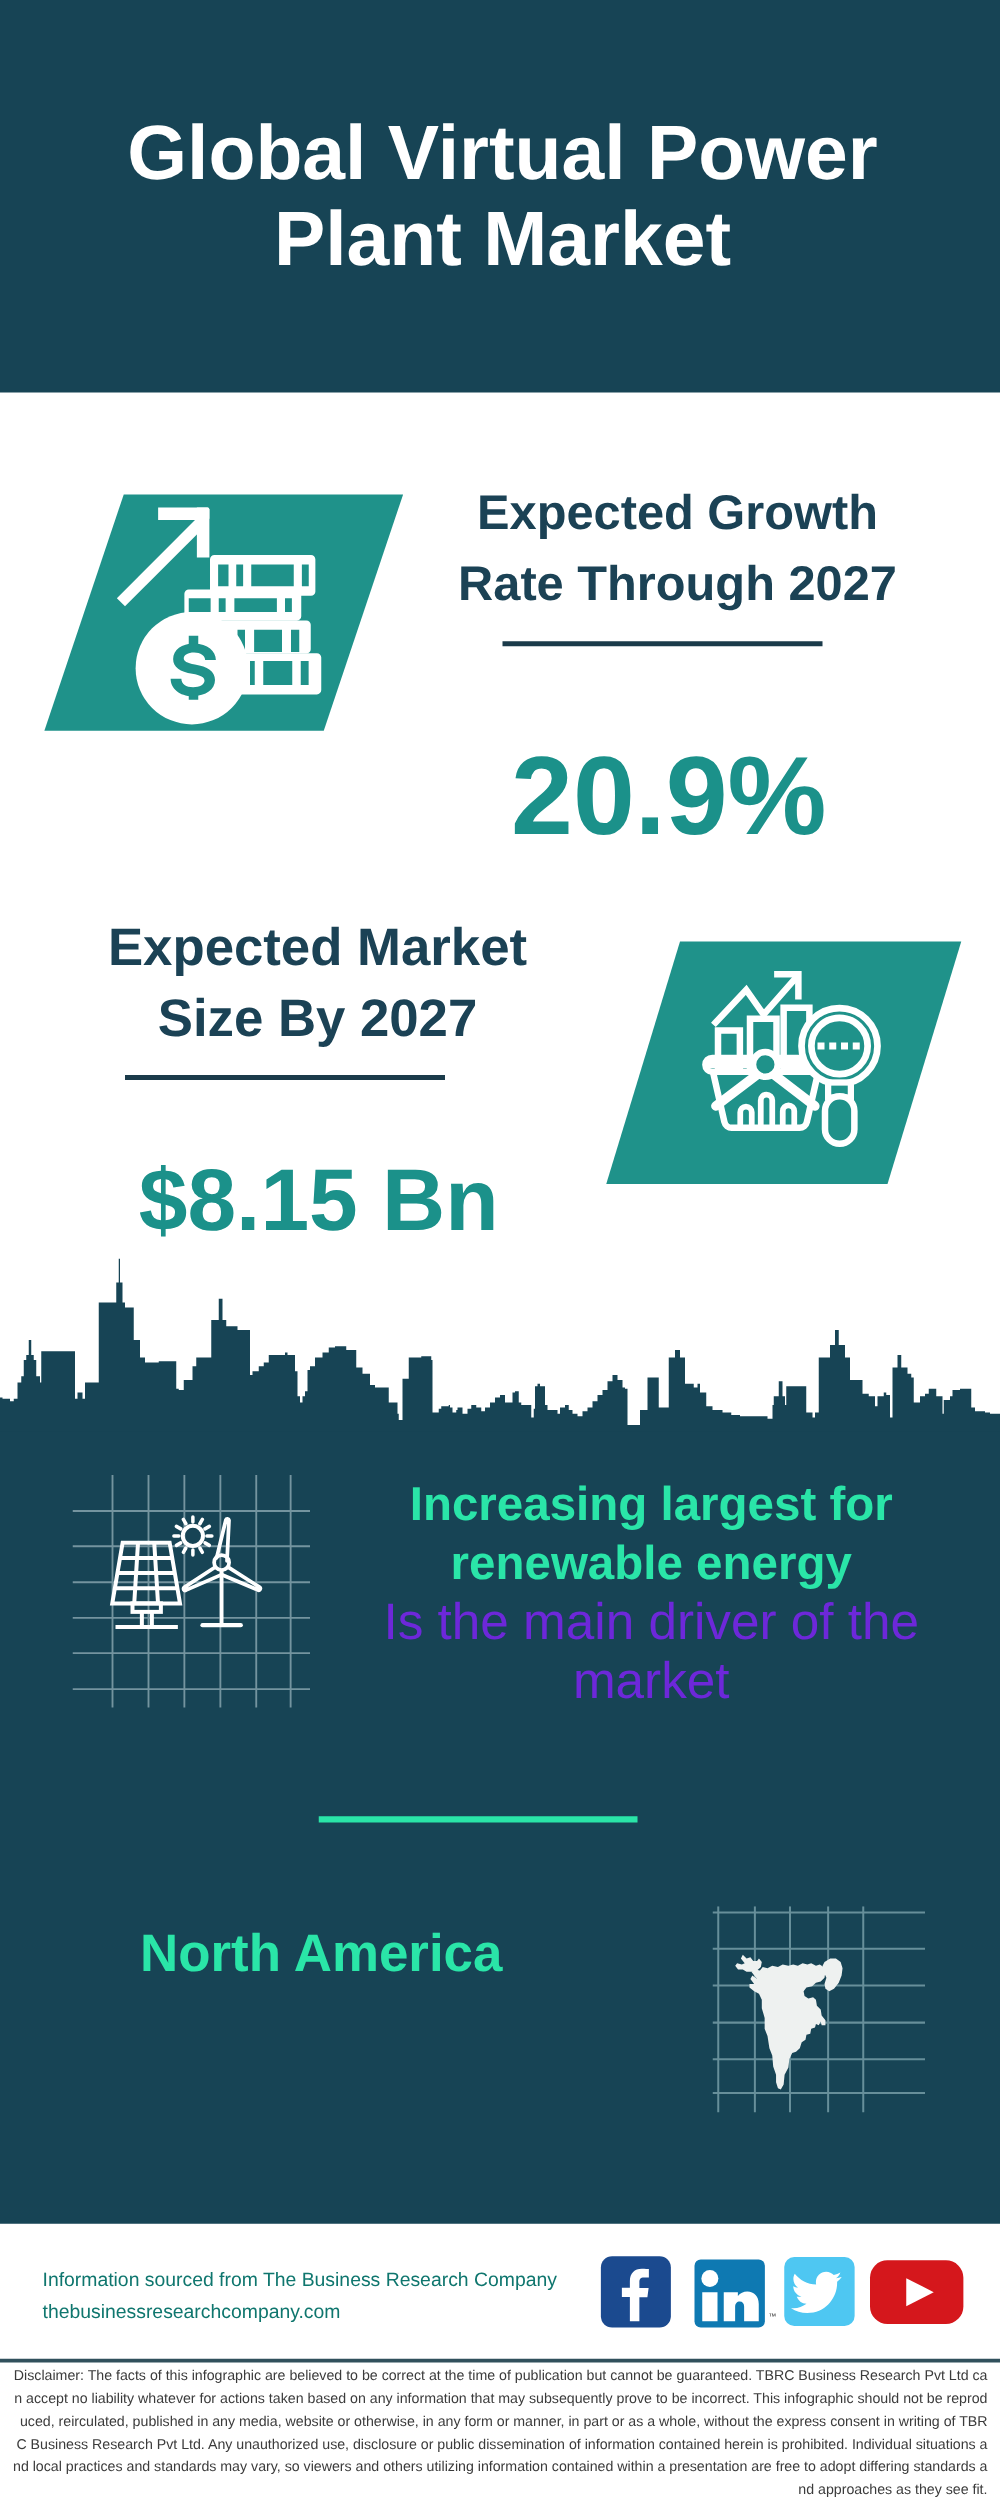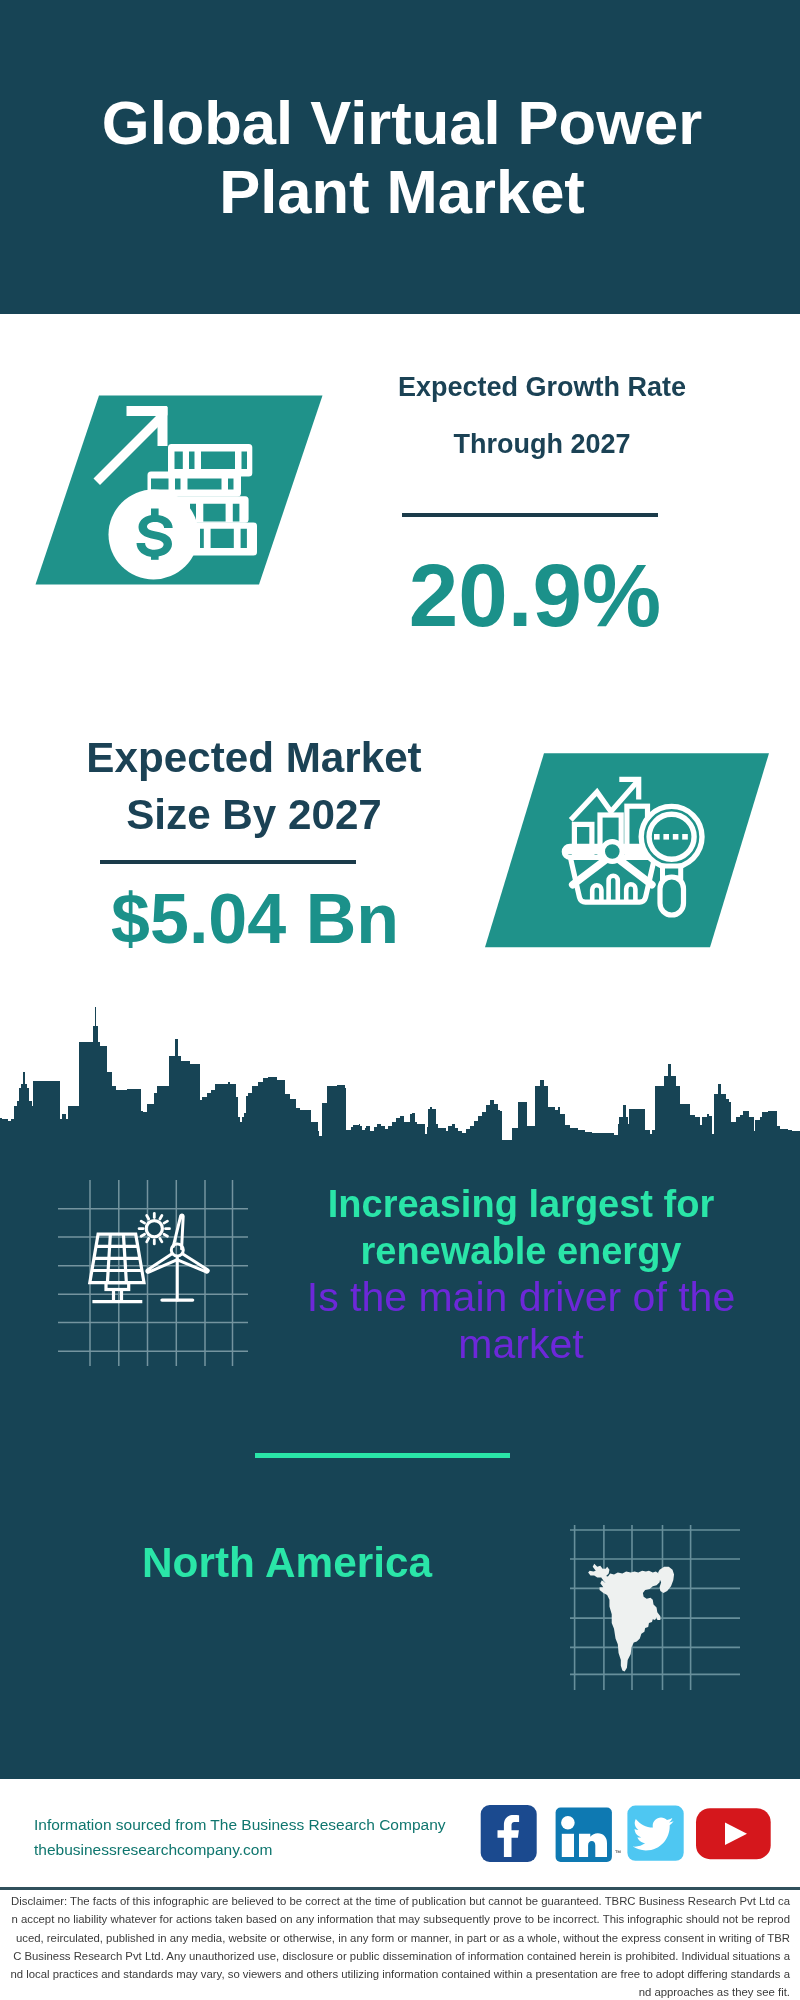--- a/index.html
+++ b/index.html
@@ -9,21 +9,21 @@
   
   .header{position:absolute;left:0;top:0;width:800px;height:314px;background:#174455;}
   .title{position:absolute;left:90px;top:88px;width:624px;text-align:center;color:#fff;
          font-size:61.5px;font-weight:bold;line-height:69px;letter-spacing:0px;}
 
   
   .para{position:absolute;}
 
   .stat-head{position:absolute;text-align:center;color:#1b4255;font-size:42.2px;font-weight:bold;line-height:57px;}
   .rule{position:absolute;height:4px;background:#1b3b4a;}
-  .bignum{position:absolute;text-align:center;color:#1b918a;font-size:90px;font-weight:bold;line-height:1;}
+  .bignum{position:absolute;text-align:center;color:#1b918a;font-size:90px;font-weight:bold;line-height:1;margin-top:41px;}
 
   
   .darkpanel{position:absolute;left:0;width:800px;background:#174455;}
   .skyline{position:absolute;left:0;width:800px;}
 
   .green-h{color:#2ae5a8;font-weight:bold;font-size:38px;}
   .white-t{color:#6d28d9;font-weight:normal;font-size:41px;}
   .src-text{position:absolute;color:#0f766e;font-size:15.5px;line-height:25px;}
   .disclaimer{position:absolute;color:#3b3b3b;font-size:11.35px;line-height:18.25px;text-align:right;word-break:break-all;}
   .sep{position:absolute;background:#9fb3ba;height:1px;}
@@ -59,21 +59,21 @@
                  M180 143.8 v19.2 h3.8 v-19.2z M190.6 143.8 v19.2 h23.2 v-19.2z M220.6 143.8 v19.2 h6.3 v-19.2z" fill-rule="evenodd"></path>
 
         <circle cx="133.5" cy="149.5" r="45"></circle>
       </g>
       <g fill="#1f928a">
         <path d="M131 123.5 h7.6 v7.5 h-7.6z"></path>
         <path d="M131 167 h7.6 v7.8 h-7.6z"></path>
         <path d="M134.8 129.8 c-9.2 0 -16.3 5.2 -16.3 12.3 c0 6.7 5.6 10.2 15.3 11.9 c6.7 1.2 9.8 2.8 9.8 5.5 c0 3 -3.9 5.2 -9.1 5.2 c-5.7 0 -9.4 -2.7 -9.4 -6.8 h-8.6 c0 7.7 6.9 14 17.7 14 c10.5 0 17.8 -5.4 17.8 -12.8 c0 -7.3 -6 -10.8 -16.1 -12.5 c-6.7 -1.2 -8.9 -2.7 -8.9 -5 c0 -2.7 3.4 -4.7 8.3 -4.7 c5.2 0 8.8 2.5 8.8 6.2 h8.6 c0 -7.4 -6.7 -13.1 -17.1 -13.1z"></path>
       </g>
     </svg>
-    <div class="stat-head" style="left:345px;top:359px;width:394px;font-size:27px;">Expected Growth Rate Through 2027</div>
+    <div class="stat-head" style="left:345px;top:382px;width:394px;font-size:39px;">Expected Growth Rate Through 2027</div>
     <div class="rule" style="left:402px;top:513px;width:256px;"></div>
     <div class="bignum" style="left:335px;top:551px;width:400px;font-size:89px;">20.9%</div>
   </div>
 
   <div>
     <svg class="para" style="left:470px;top:745px;" width="310" height="215" viewBox="0 0 310 215">
       <polygon points="74,8.2 299,8.2 240,202.2 15,202.2" fill="#1f928a"></polygon>
       <g fill="none" stroke="#ffffff" stroke-width="5.2" stroke-linecap="butt" stroke-linejoin="miter">
 
         <rect x="104.4" y="79.4" width="17.5" height="32"></rect>
@@ -105,21 +105,21 @@
       </g>
       <g fill="#ffffff">
         <rect x="184" y="89" width="5.6" height="5.6"></rect>
         <rect x="193.4" y="89" width="5.6" height="5.6"></rect>
         <rect x="202.8" y="89" width="5.6" height="5.6"></rect>
         <rect x="212.2" y="89" width="5.6" height="5.6"></rect>
       </g>
     </svg>
     <div class="stat-head" style="left:71px;top:729px;width:366px;">Expected Market Size By 2027</div>
     <div class="rule" style="left:100px;top:860px;width:256px;"></div>
-    <div class="bignum" style="left:35px;top:884px;width:440px;font-size:70px;">$5.04 Bn</div>
+    <div class="bignum" style="left:35px;top:884px;width:440px;font-size:70px;">$8.15 Bn</div>
   </div>
 
   <div class="darkpanel" style="top:1140px;height:639px;"></div>
   <svg class="skyline" style="top:1000px;" width="800" height="145" viewBox="0 0 800 145">
     <g id="skyline-g" fill="#174455">
         <path d="M0 118 L2 118 L2 119 L8 119 L8 121 L11 121 L11 119 L14 119 L14 106 L17 106 L17 101 L19 101 L19 88 L21 88 L21 84 L23 84 L23 72 L25 72 L25 84 L27 84 L27 88 L29 88 L29 101 L32 101 L32 106 L33 106 L33 81 L60 81 L60 119 L62 119 L62 114 L66 114 L66 119 L68 119 L68 106 L79 106 L79 42 L91 42 L91 42 L93 42 L93 26 L95 26 L95 7 L96 7 L96 26 L98 26 L98 42 L100 42 L100 46 L107 46 L107 72 L112 72 L112 86 L116 86 L116 90 L127 90 L127 89 L141 89 L141 111 L143 111 L143 112 L147 112 L147 104 L154 104 L154 93 L157 93 L157 86 L169 86 L169 56 L175 56 L175 39 L178 39 L178 56 L181 56 L181 61 L190 61 L190 64 L200 64 L200 100 L202 100 L202 97 L207 97 L207 93 L211 93 L211 90 L215 90 L215 84 L228 84 L228 82 L230 82 L230 84 L236 84 L236 97 L238 97 L238 117 L240 117 L240 122 L242 122 L242 117 L244 117 L244 113 L246 113 L246 96 L248 96 L248 93 L252 93 L252 86 L258 86 L258 82 L263 82 L263 78 L268 78 L268 77 L277 77 L277 80 L285 80 L285 94 L290 94 L290 99 L296 99 L296 108 L300 108 L300 110 L311 110 L311 122 L318 122 L318 131 L319 131 L319 136 L322 136 L322 103 L327 103 L327 86 L337 86 L337 85 L345 85 L345 88 L346 88 L346 130 L351 130 L351 127 L353 127 L353 125 L359 125 L359 124 L360 124 L360 126 L362 126 L362 130 L365 130 L365 128 L366 128 L366 126 L370 126 L370 131 L374 131 L374 127 L377 127 L377 124 L381 124 L381 126 L385 126 L385 129 L388 129 L388 126 L392 126 L392 122 L396 122 L396 118 L400 118 L400 116 L404 116 L404 122 L410 122 L410 114 L412 114 L412 113 L415 113 L415 122 L417 122 L417 124 L425 124 L425 134 L427 134 L427 127 L428 127 L428 109 L430 109 L430 107 L432 107 L432 109 L436 109 L436 124 L438 124 L438 128 L446 128 L446 131 L448 131 L448 126 L452 126 L452 124 L455 124 L455 128 L458 128 L458 131 L462 131 L462 133 L466 133 L466 129 L470 129 L470 126 L474 126 L474 121 L478 121 L478 116 L482 116 L482 112 L486 112 L486 105 L490 105 L490 100 L494 100 L494 104 L498 104 L498 110 L500 110 L500 111 L502 111 L502 142 L508 142 L508 142 L512 142 L512 128 L518 128 L518 102 L527 102 L527 126 L535 126 L535 86 L540 86 L540 80 L544 80 L544 86 L548 86 L548 107 L555 107 L555 110 L558 110 L558 107 L560 107 L560 114 L565 114 L565 125 L570 125 L570 128 L578 128 L578 130 L585 130 L585 132 L592 132 L592 133 L600 133 L600 133 L614 133 L614 135 L618 135 L618 124 L619 124 L619 117 L623 117 L623 105 L626 105 L626 117 L628 117 L628 124 L629 124 L629 109 L645 109 L645 130 L650 130 L650 134 L652 134 L652 130 L655 130 L655 86 L664 86 L664 76 L668 76 L668 64 L671 64 L671 76 L676 76 L676 86 L680 86 L680 104 L690 104 L690 115 L695 115 L695 117 L700 117 L700 125 L702 125 L702 117 L707 117 L707 114 L709 114 L709 116 L712 116 L712 134 L714 134 L714 94 L718 94 L718 84 L721 84 L721 94 L726 94 L726 99 L729 99 L729 102 L731 102 L731 122 L736 122 L736 117 L740 117 L740 115 L743 115 L743 111 L749 111 L749 117 L754 117 L754 131 L755 131 L755 120 L760 120 L760 117 L762 117 L762 112 L768 112 L768 111 L777 111 L777 126 L780 126 L780 129 L788 129 L788 130 L792 130 L792 131 L800 131 L800 134 L800 134 L800 145 L0 145 Z" fill="#174455"></path>
       </g>
   </svg>
 
   <div>
@@ -178,21 +178,21 @@
     </svg>
     <div style="position:absolute;left:288px;top:1181px;width:466px;text-align:center;font-size:40px;line-height:46.6px;">
       <div class="green-h">Increasing largest for renewable energy</div>
       <div class="white-t">Is the main driver of the market</div>
     </div>
   </div>
 
   <div style="position:absolute;left:255px;top:1453px;width:255px;height:5px;background:#2ae5a8;"></div>
 
   <div>
-    <div style="position:absolute;left:57px;top:1540px;width:400px;text-align:center;font-size:40px;line-height:46.6px;margin-left:30px;">
+    <div style="position:absolute;left:57px;top:1540px;width:400px;text-align:center;font-size:40px;line-height:46.6px;">
       <div class="green-h" style="font-size:42.3px">North America</div>
     </div>
     <svg style="position:absolute;left:570px;top:1525px;" width="170" height="165" viewBox="0 0 170 165">
       <g stroke="#6c949f" stroke-width="1.6" opacity="0.95">
         <line x1="4.6" y1="0" x2="4.6" y2="165"></line>
           <line x1="33.9" y1="0" x2="33.9" y2="165"></line>
         <line x1="62" y1="0" x2="62" y2="165"></line>
           <line x1="92.5" y1="0" x2="92.5" y2="165"></line>
         <line x1="120.6" y1="0" x2="120.6" y2="165"></line>
         <line x1="0" y1="5" x2="170" y2="5"></line>

